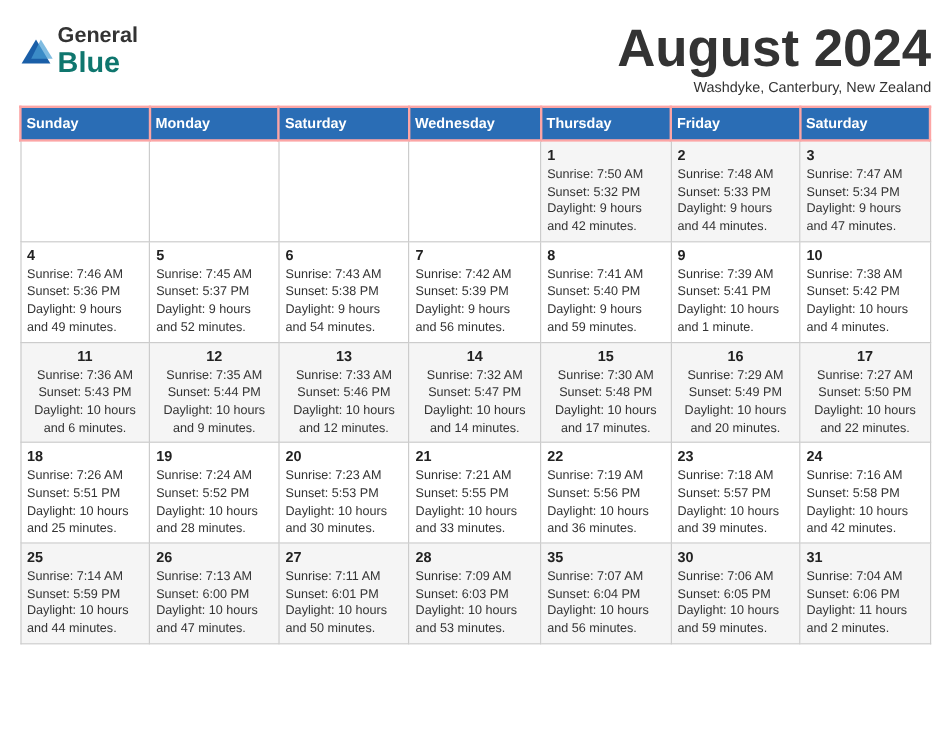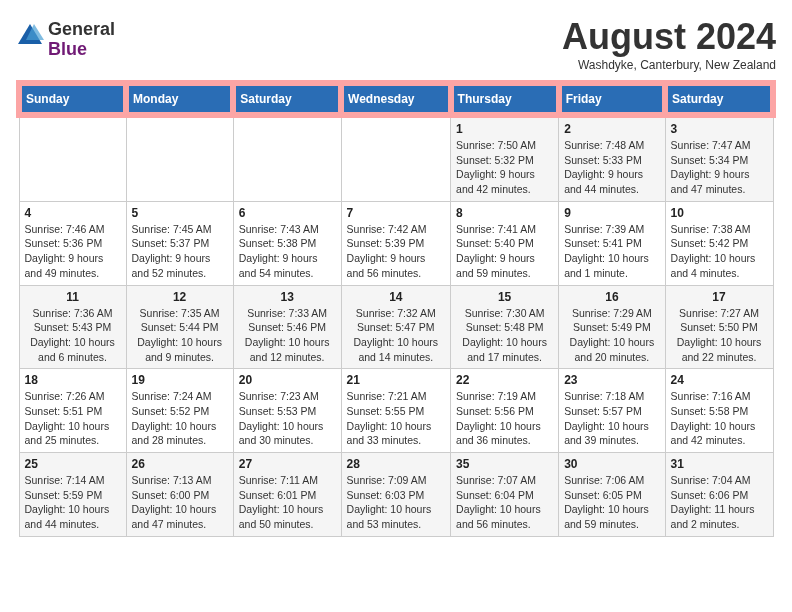--- a/index.html
+++ b/index.html
@@ -11,68 +11,69 @@
       padding: 16px;
     }
     .header-area {
       display: flex;
       align-items: flex-start;
       justify-content: space-between;
       margin-bottom: 8px;
     }
     .logo-area {
       display: flex;
+      align-items: center;
       margin-top: 4px;
     }
     .logo-text {
       display: flex;
       flex-direction: column;
       line-height: 1.1;
     }
     .logo-general {
       font-size: 18px;
       font-weight: bold;
       color: #333;
     }
     .logo-blue {
-      font-size: 18px;
-      font-weight: bold;
-      color: #701a75;
+      font-size: 24px;
+      font-weight: bold;
+      color: #0f766e;
     }
     .logo-icon {
       width: 28px;
       height: 28px;
       margin-right: 4px;
     }
     .title-area {
       text-align: right;
     }
     .main-title {
-      font-size: 36px;
+      font-size: 44px;
       font-weight: bold;
       color: #333;
     }
     .subtitle {
       font-size: 12px;
       color: #333;
       font-weight: normal;
     }
     .calendar-table {
       width: 100%;
       border-collapse: collapse;
       font-size: 11px;
     }
     .calendar-table th {
       background-color: #2a6db5;
       color: #fff;
       padding: 6px 4px;
       text-align: left;
       font-size: 12px;
       font-weight: bold;
-      border: 6px solid #fca5a5;
+      border: 2px solid #fca5a5;
     }
     .calendar-table td {
       border: 1px solid #ccc;
       padding: 4px 5px;
       vertical-align: top;
       width: 113px;
       min-height: 80px;
       background: #fff;
     }
     .calendar-table tr:nth-child(odd) td {

